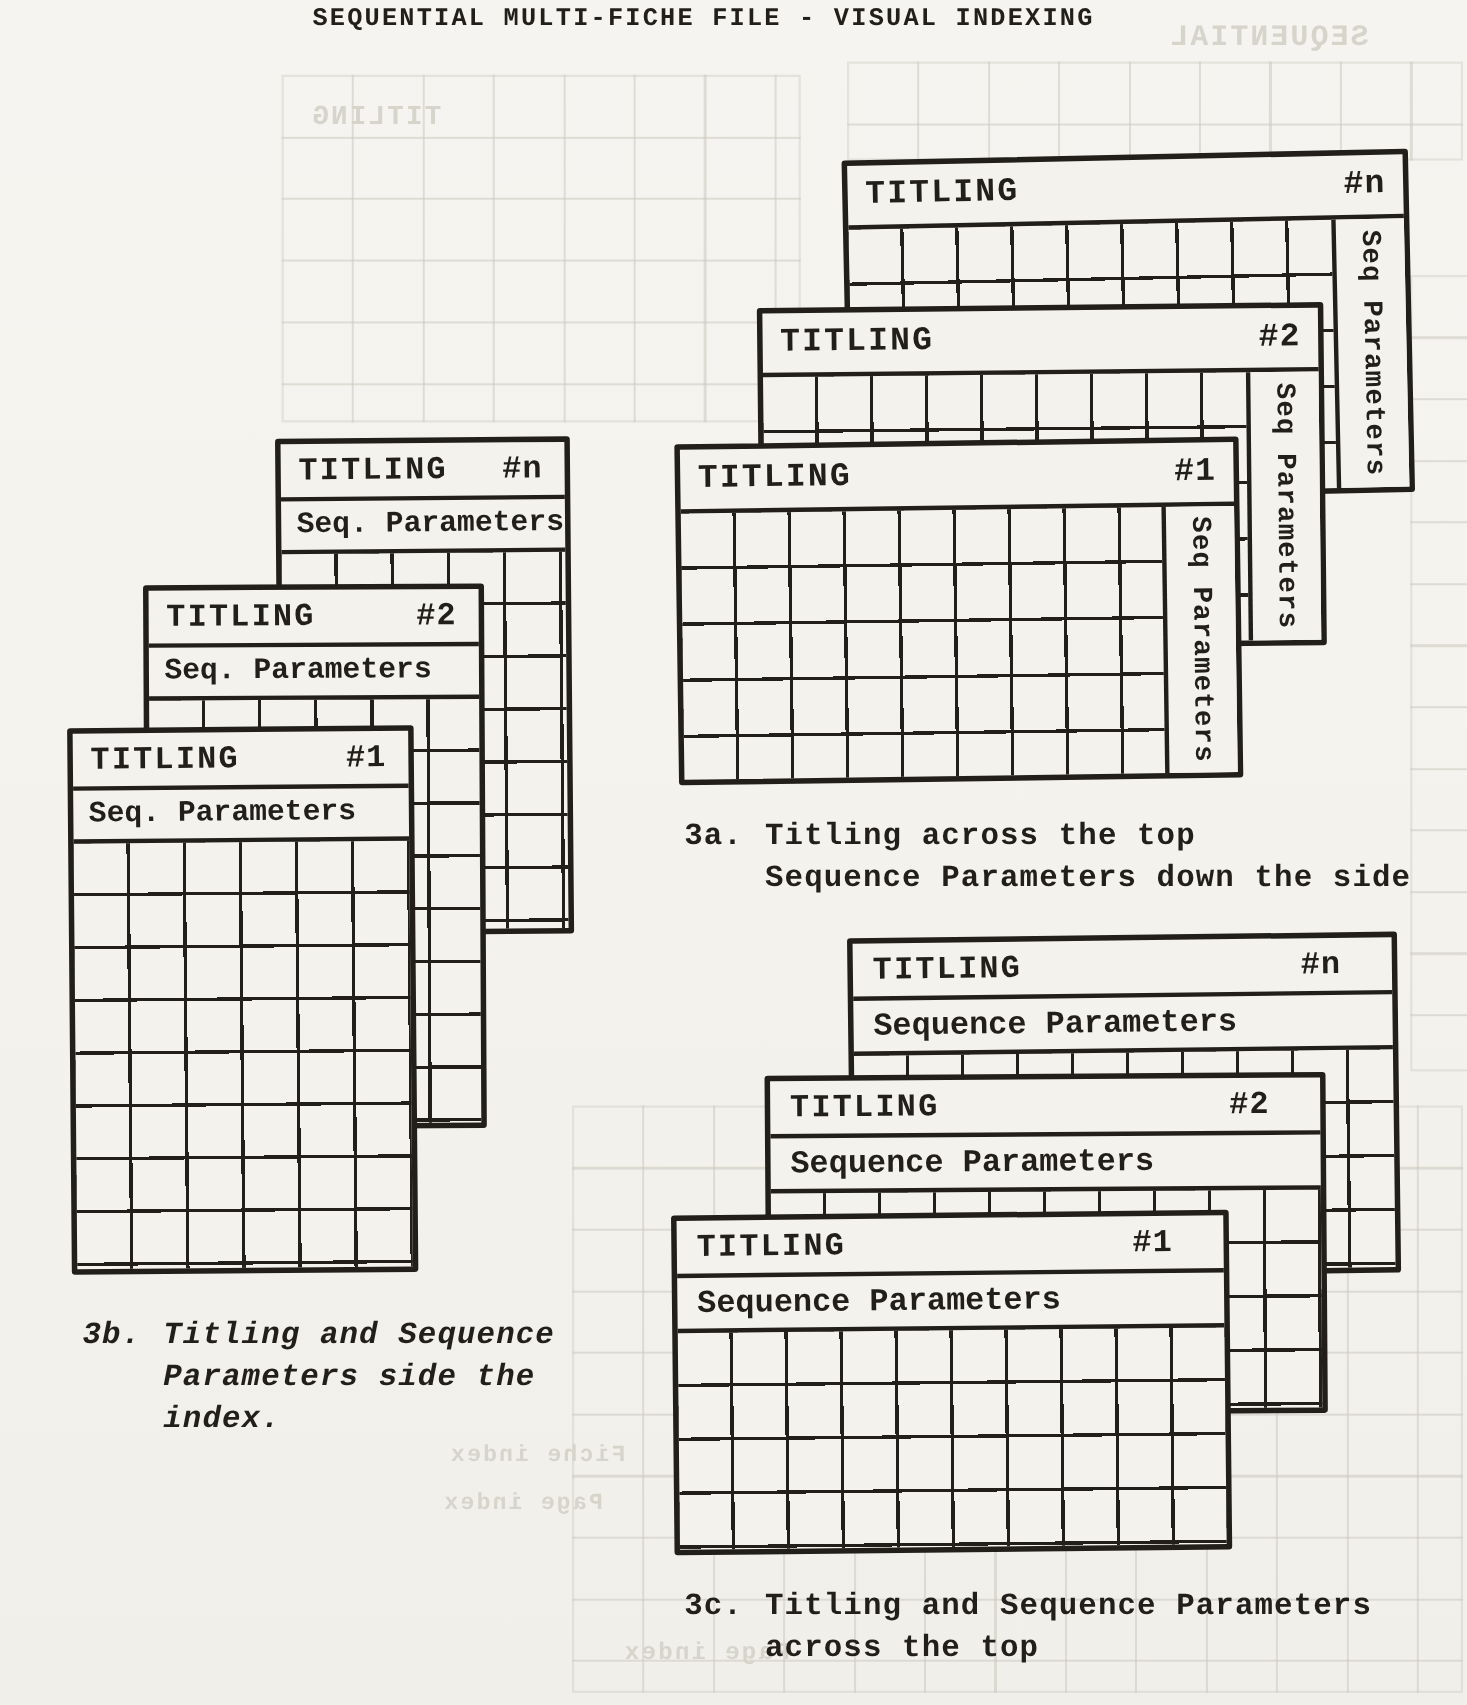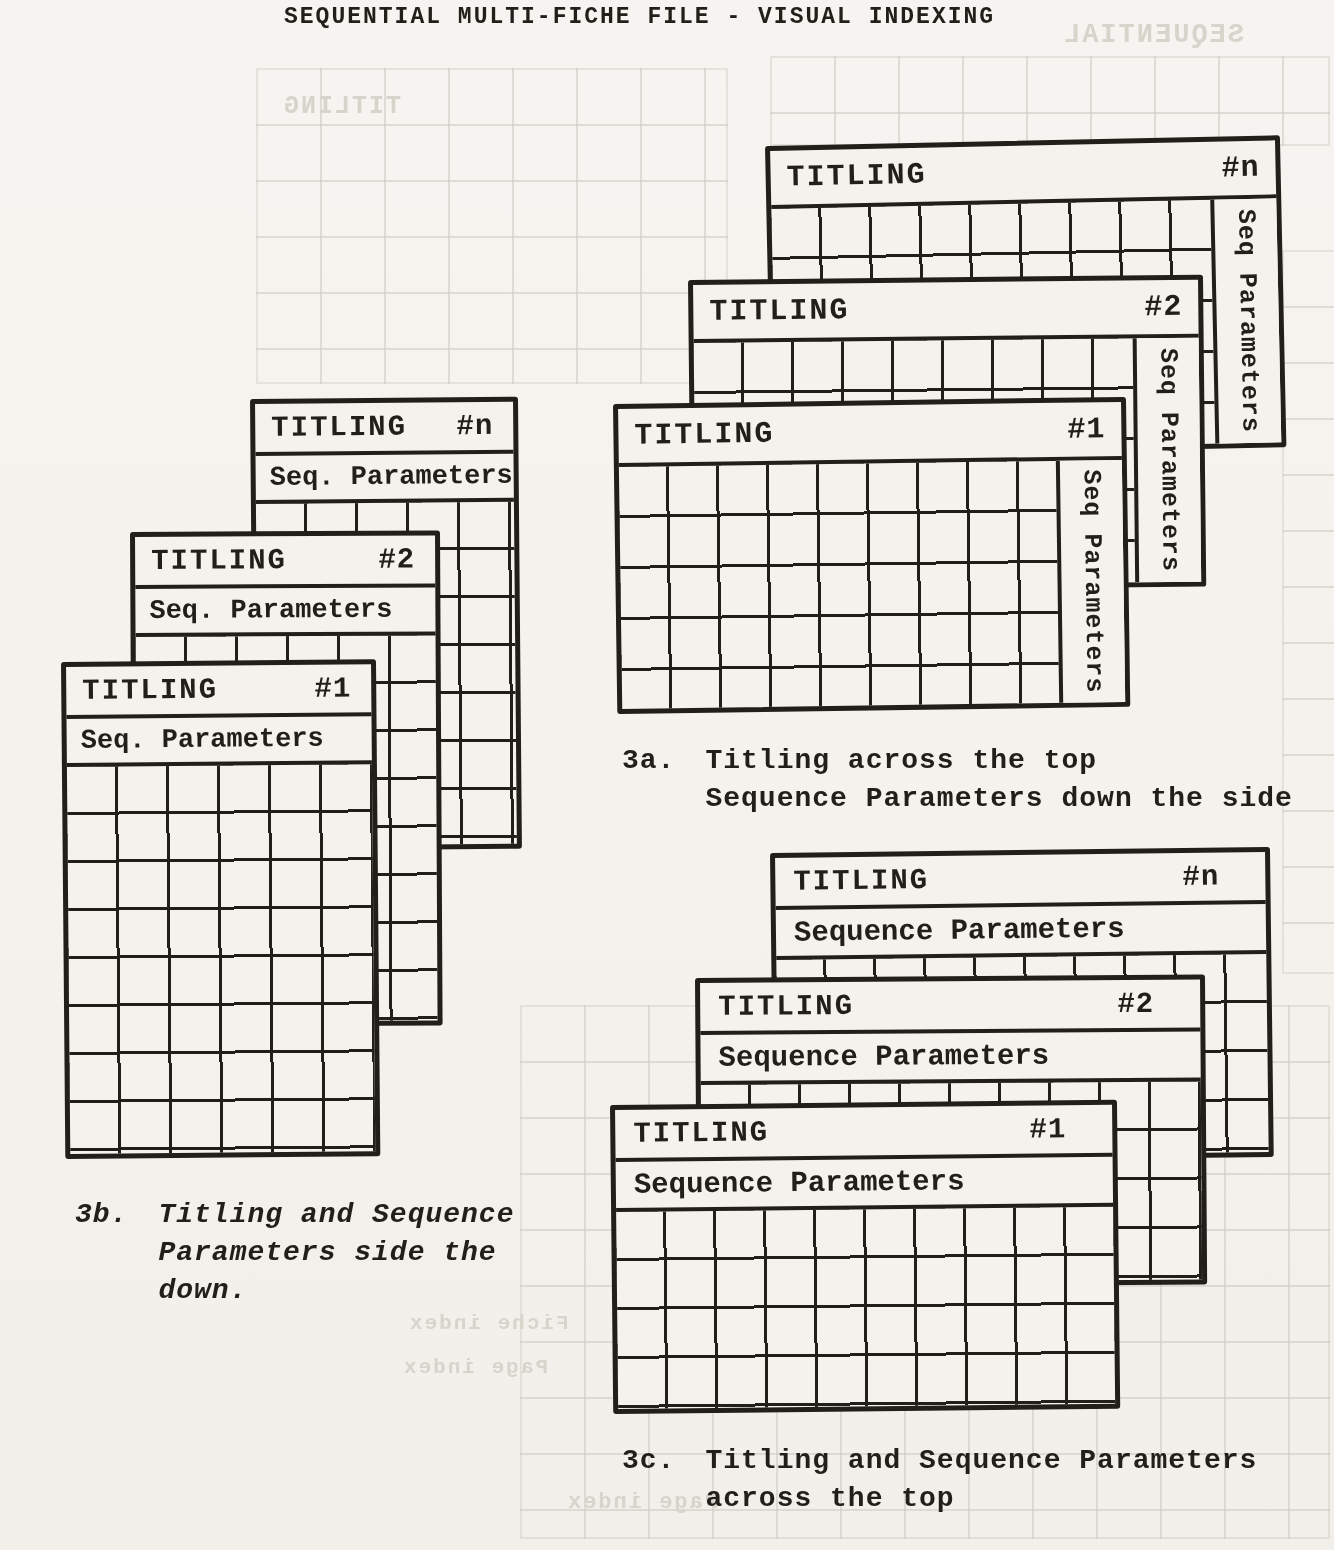--- a/index.html
+++ b/index.html
@@ -91,21 +91,21 @@
 
   
   .page-title{
     position:absolute;left:284px;top:4px;z-index:2;
     font-size:23px;font-weight:bold;letter-spacing:2px;white-space:nowrap;
   }
   .caption{
     position:absolute;z-index:20;display:flex;
     font-size:28px;font-weight:bold;line-height:38px;letter-spacing:1px;
   }
-  .caption .lbl{margin-right:30px;flex:none;}
+  .caption .lbl{margin-right:20px;flex:none;}
   .caption .lines div{white-space:nowrap;}
 
   .z10{z-index:10}.z11{z-index:11}.z12{z-index:12}
 </style>
 </head>
 <body>
 
 <div class="stage">
 
   <div class="fgrid" style="left:256px;top:68px;width:468px;height:312px;"></div>
@@ -205,21 +205,21 @@
     <div class="bod">
         <div class="grid"></div>
       </div>
   </div>
 
   <div class="caption" style="left:75px;top:1196px;font-style:italic;">
     <span class="lbl">3b.</span>
     <div class="lines">
       <div>Titling and Sequence</div>
       <div>Parameters side the</div>
-      <div>down.</div>
+      <div>index.</div>
     </div>
   </div>
 
   <div class="card c z10" style="left:770px;top:853px;width:500px;height:310px;transform:rotate(-0.7deg);">
     <div class="hdr">
       <span class="titling">TITLING</span>
       <span class="num">#n</span>
     </div>
     <div class="hdr2">
       <span>Sequence Parameters</span>

